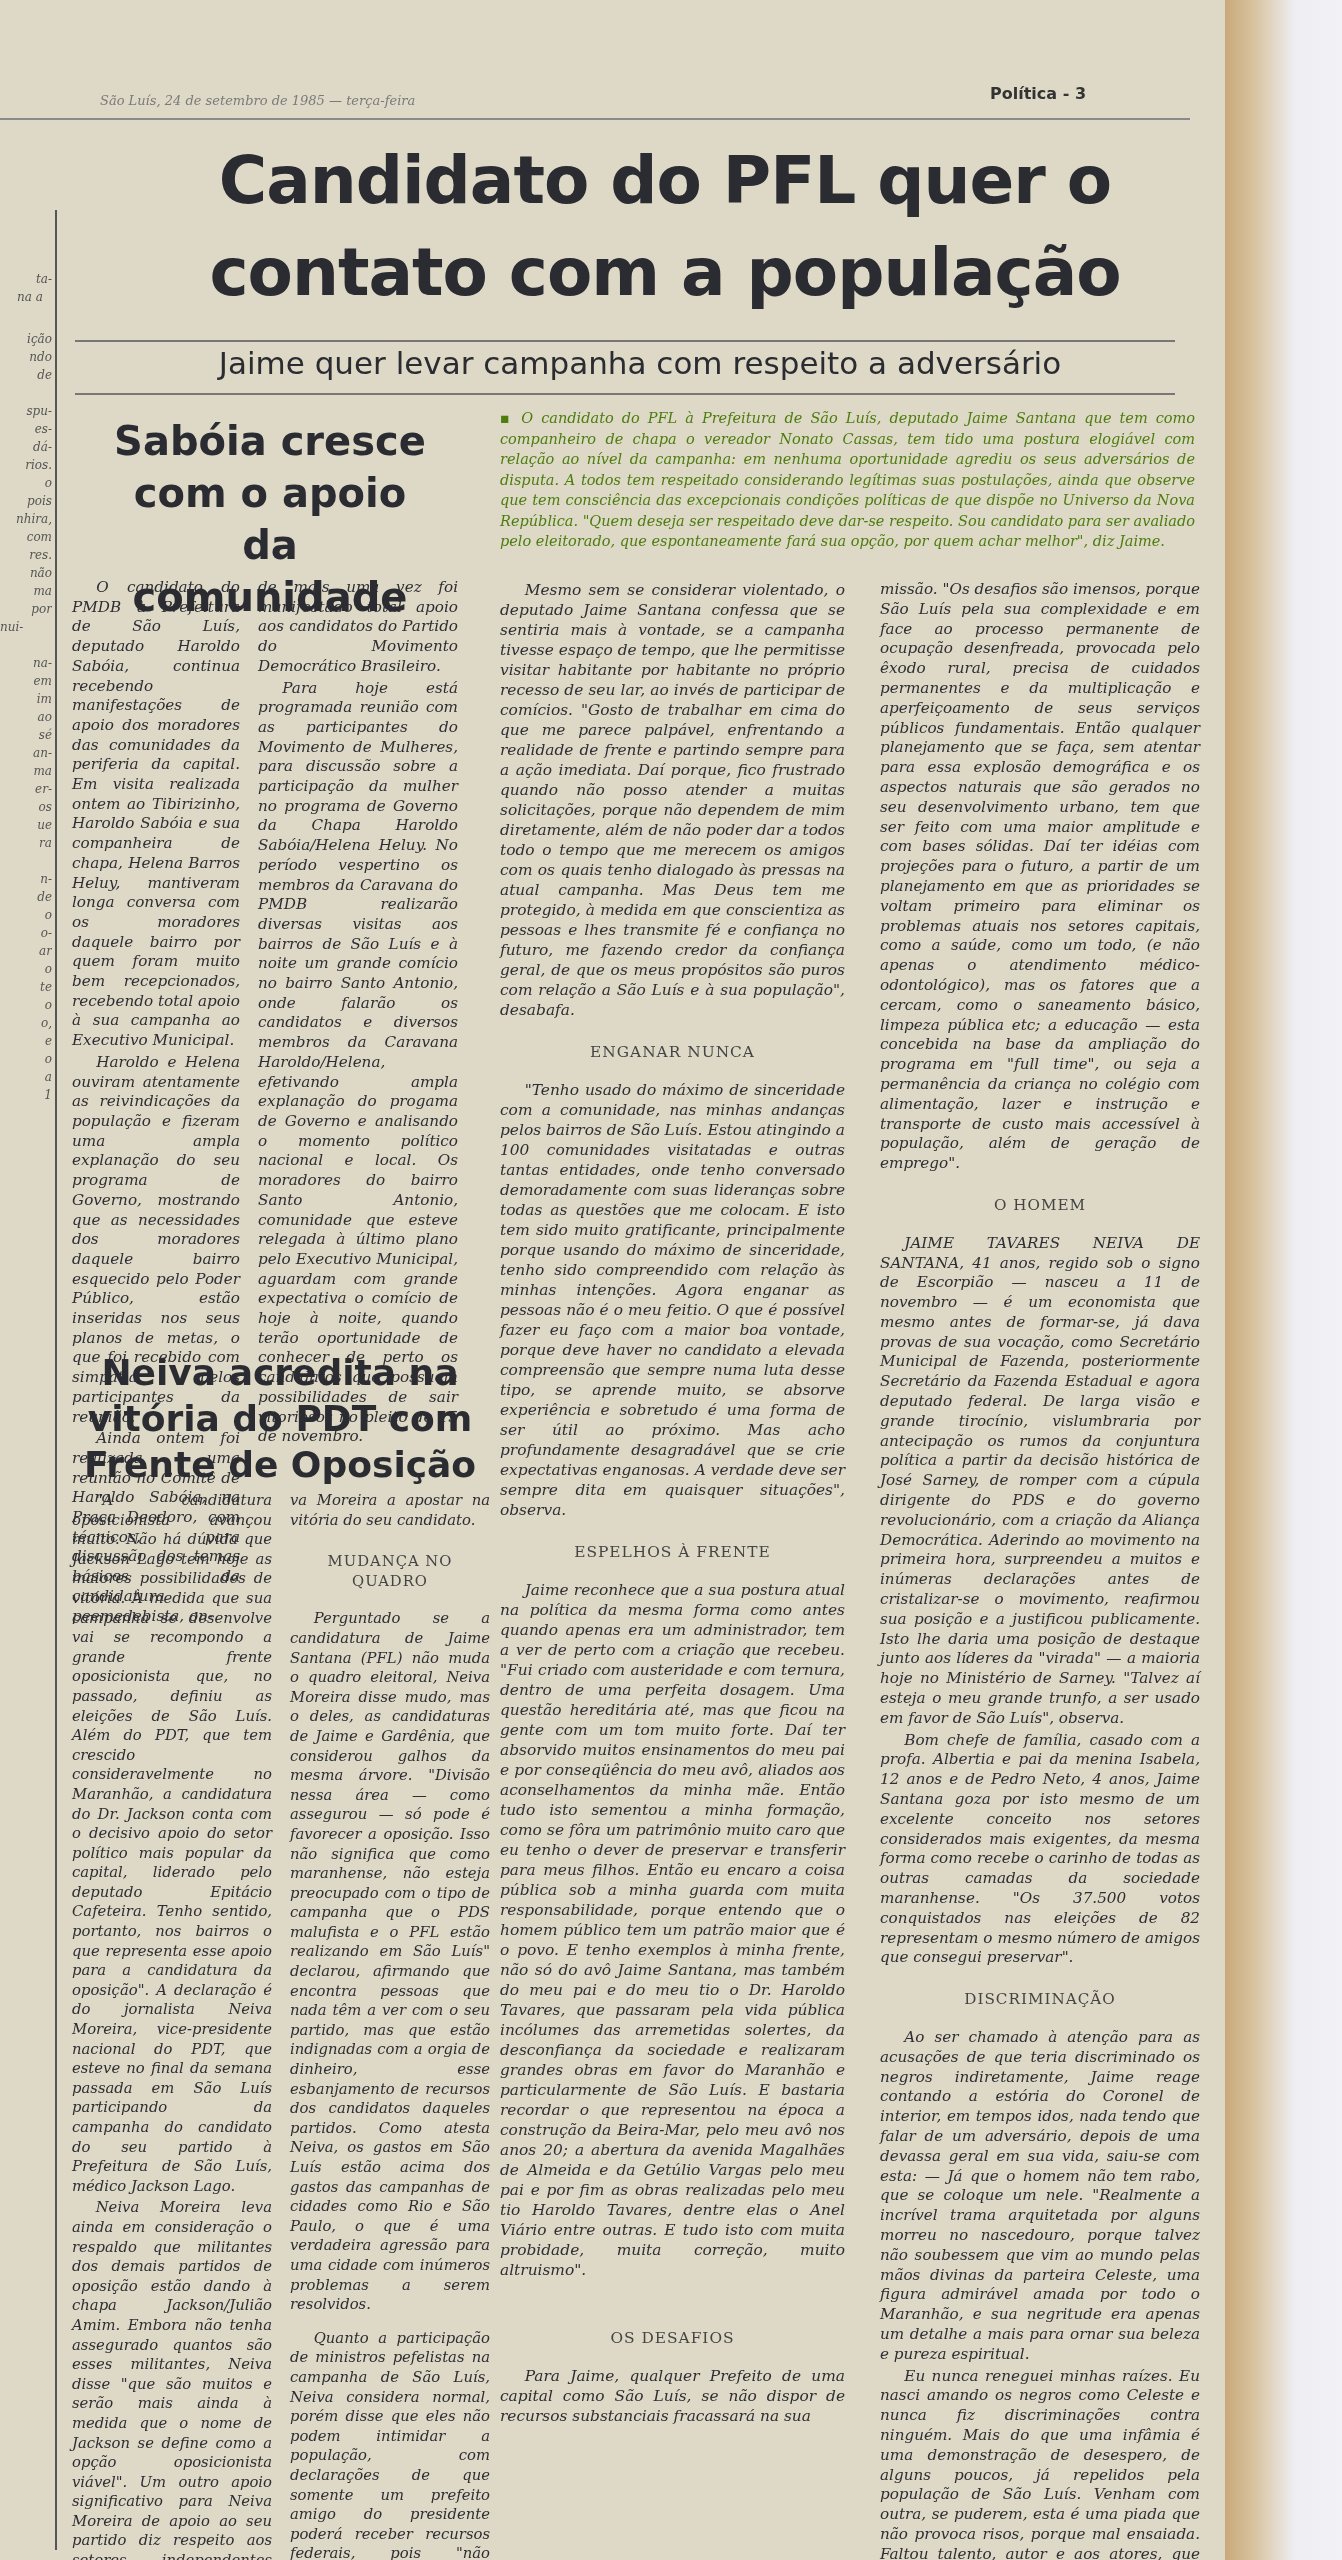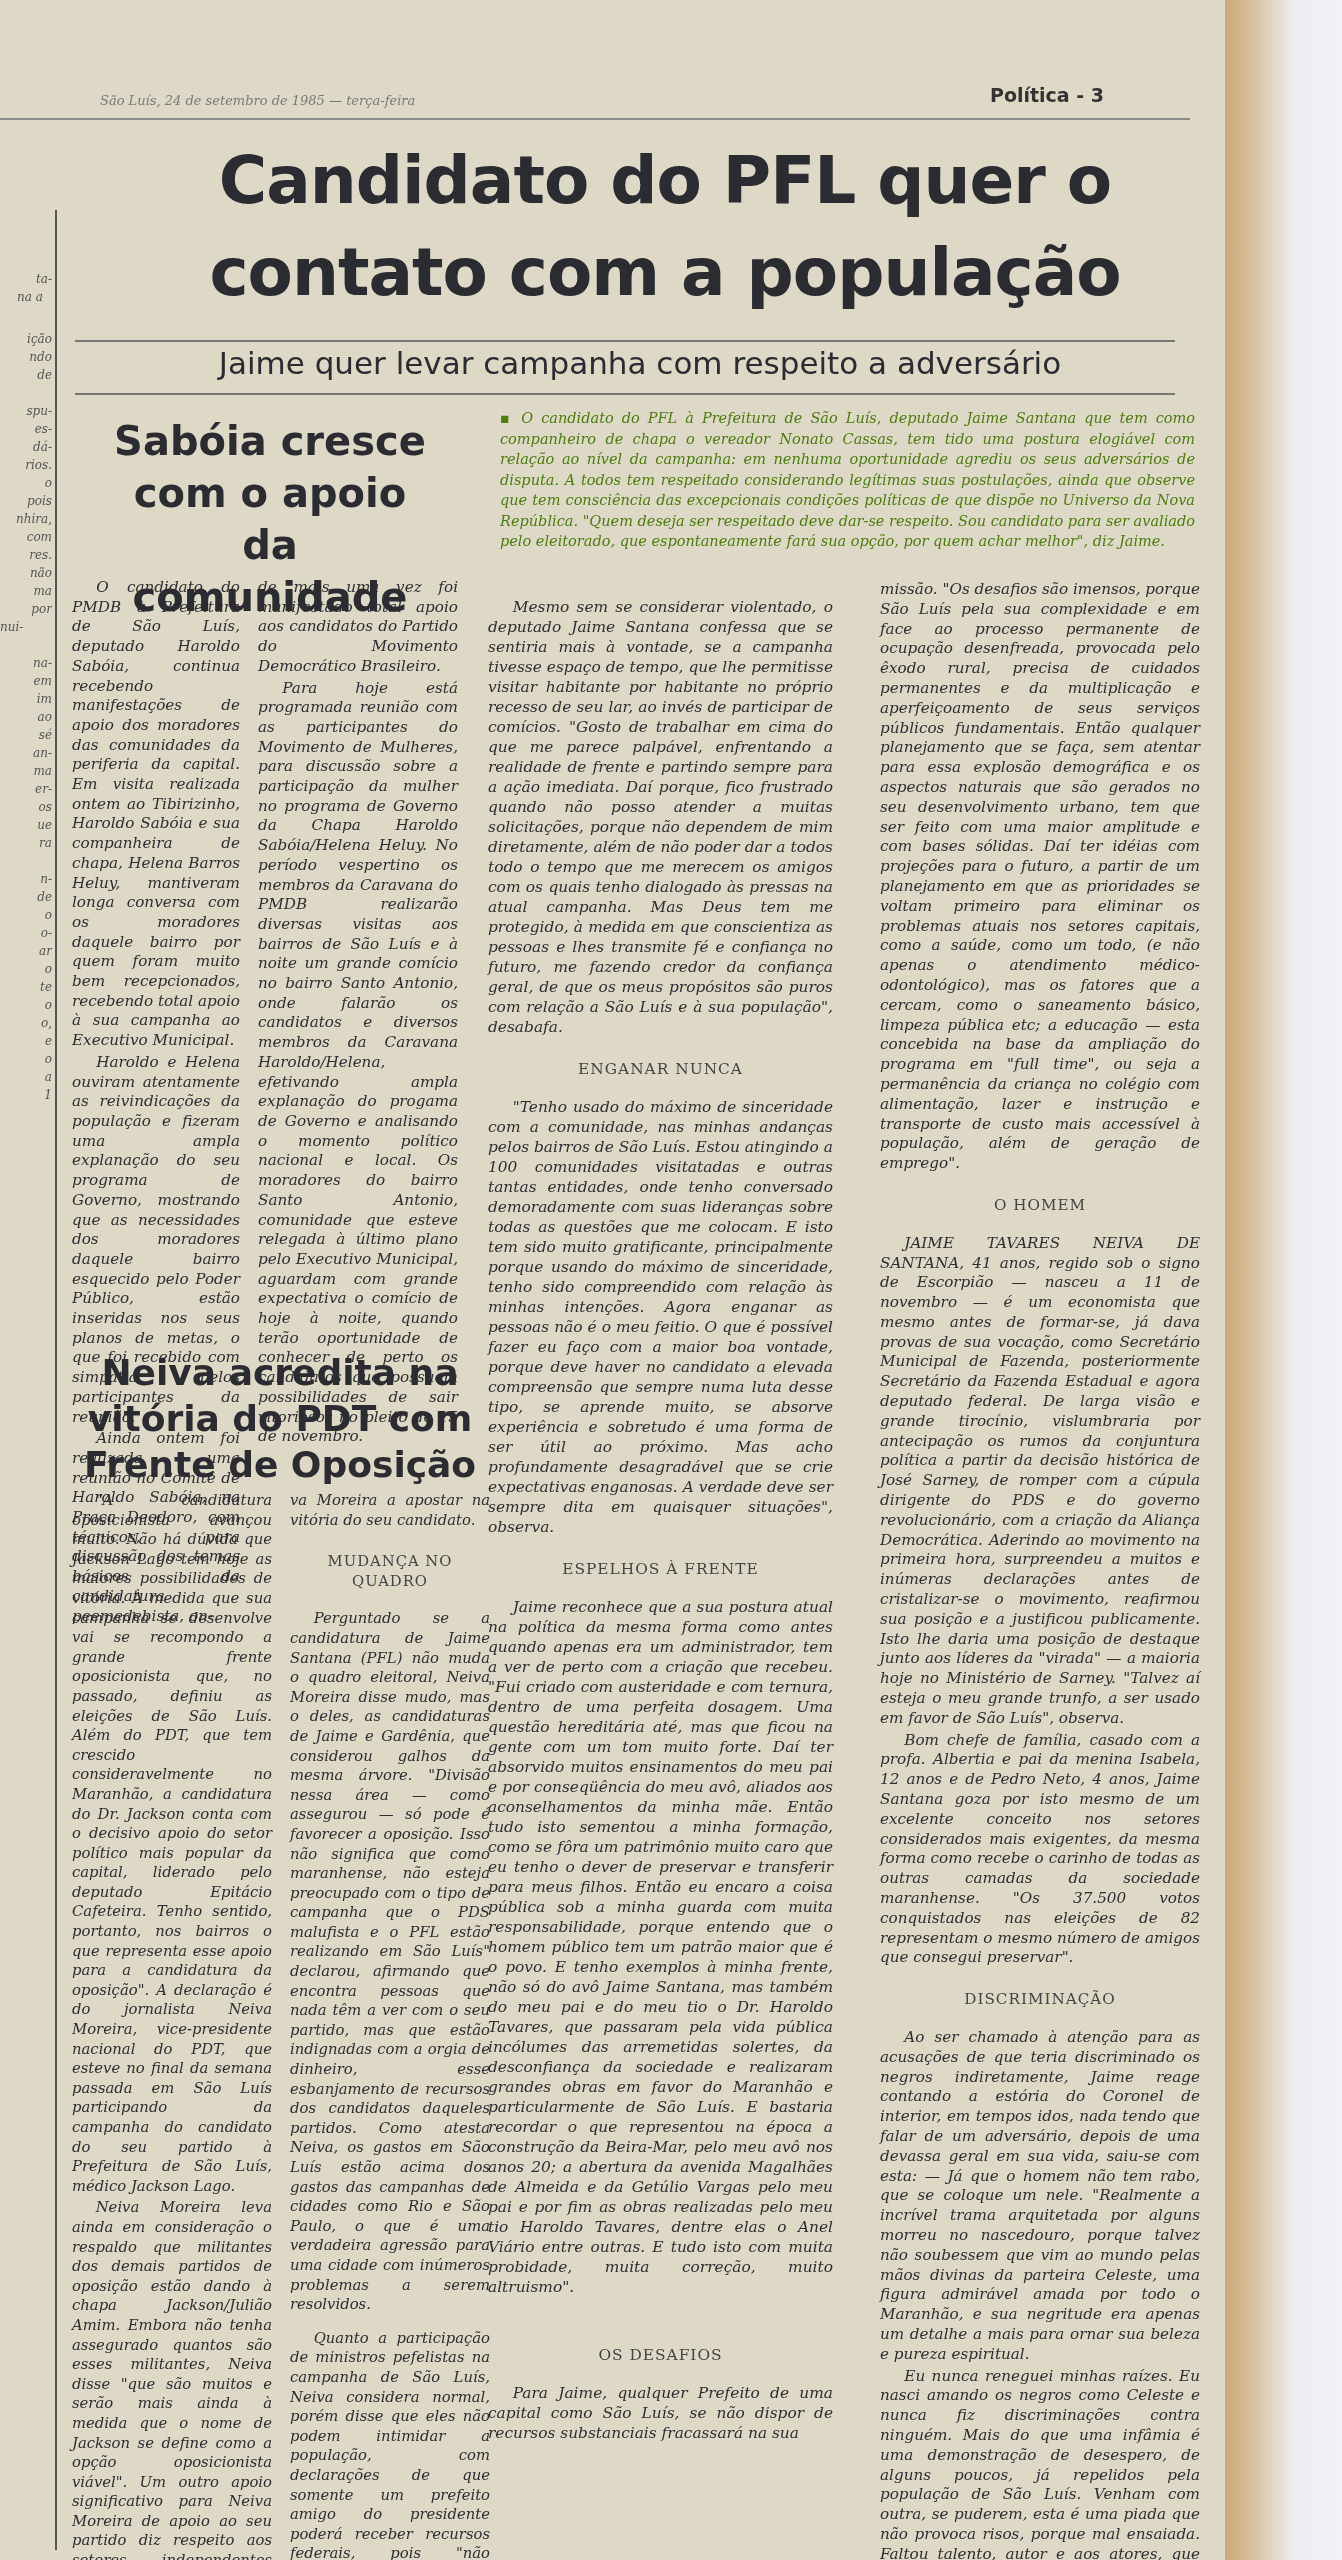--- a/index.html
+++ b/index.html
@@ -1,21 +1,21 @@
 <!DOCTYPE html>
 <html><head>
 <meta charset="utf-8">
 <style>
   html, body { margin:0; padding:0; }
   body { width:1342px; height:2560px; background:#e6e2d3; position:relative; overflow:hidden; font-family:"DejaVu Serif", serif; color:#2b2a2e; }
   .page { position:absolute; left:0; top:0; width:1225px; height:2560px; background:#ddd9c6; }
   .edge { position:absolute; left:1225px; top:0; width:117px; height:2560px; background:linear-gradient(90deg,#c9a97a 0%,#d8c3a0 25%,#eeeef2 60%,#f2f2f6 100%); }
   .topbar { position:absolute; left:0; top:0; width:1342px; height:60px; background:linear-gradient(180deg,#cdb894,#ddd9c6); }
   .header-date { position:absolute; left:100px; top:93px; font-size:13px; color:#7a7a7a; font-style:italic; }
-  .header-section { position:absolute; left:990px; top:84px; font-family:"DejaVu Sans", sans-serif; font-weight:bold; font-size:19px; color:#333; }
+  .header-section { position:absolute; left:990px; top:84px; font-family:"DejaVu Sans", sans-serif; font-weight:bold; font-size:16px; color:#333; }
   .header-rule { position:absolute; left:0; top:118px; width:1190px; height:2px; background:#8a8a8a; }
   .gutter-col { position:absolute; left:0; top:270px; width:52px; font-size:12px; font-style:italic; line-height:18px; color:#555; overflow:hidden; }
   .gutter-line { position:absolute; left:55px; top:210px; width:2px; height:2340px; background:#555; }
   .main-title { position:absolute; left:140px; top:135px; width:1050px; text-align:center; font-family:"DejaVu Sans", sans-serif; font-size:66px; line-height:92px; color:#2b2b32; letter-spacing:-1px; }
   .sub-rule { position:absolute; left:75px; top:340px; width:1100px; height:2px; background:#777; }
   .subtitle { position:absolute; left:140px; top:345px; width:1000px; text-align:center; font-family:"DejaVu Sans", sans-serif; font-size:31px; color:#2b2b32; }
   .sub-rule2 { position:absolute; left:75px; top:393px; width:1100px; height:2px; background:#777; }
   .h2 { position:absolute; font-family:"DejaVu Sans", sans-serif; color:#2b2b32; text-align:center; }
   .sab-head { left:100px; top:415px; width:340px; font-size:40px; line-height:52px; }
   .neiva-head { left:80px; top:1350px; width:400px; font-size:36px; line-height:46px; }
@@ -111,21 +111,21 @@
   <p style="text-indent:0">va Moreira a apostar na vitória do seu candidato.</p>
   <p class="sec">MUDANÇA NO QUADRO</p>
   <p>Perguntado se a candidatura de Jaime Santana (PFL) não muda o quadro eleitoral, Neiva Moreira disse mudo, mas o deles, as candidaturas de Jaime e Gardênia, que considerou galhos da mesma árvore. "Divisão nessa área — como assegurou — só pode é favorecer a oposição. Isso não significa que como maranhense, não esteja preocupado com o tipo de campanha que o PDS malufista e o PFL estão realizando em São Luís" declarou, afirmando que encontra pessoas que nada têm a ver com o seu partido, mas que estão indignadas com a orgia de dinheiro, esse esbanjamento de recursos dos candidatos daqueles partidos. Como atesta Neiva, os gastos em São Luís estão acima dos gastos das campanhas de cidades como Rio e São Paulo, o que é uma verdadeira agressão para uma cidade com inúmeros problemas a serem resolvidos.</p>
   <p style="margin-top:14px">Quanto a participação de ministros pefelistas na campanha de São Luís, Neiva considera normal, porém disse que eles não podem intimidar a população, com declarações de que somente um prefeito amigo do presidente poderá receber recursos federais, pois "não acredito que o Presidente José Sarney vá deixar de enviar recursos para obras públicas em São Luís porque o prefeito é o Dr. Jackson Lago. Isso seria o procedimento de um soba e não de um Presidente".</p>
 </div>
 
 <div class="lead">
   <span class="bullet">▪ </span><span>O candidato do PFL à Prefeitura de São Luís, deputado Jaime Santana que tem como companheiro de chapa o vereador Nonato Cassas, tem tido uma postura elogiável com relação ao nível da campanha: em nenhuma oportunidade agrediu os seus adversários de disputa. A todos tem respeitado considerando legítimas suas postulações, ainda que observe que tem consciência das excepcionais condições políticas de que dispõe no Universo da Nova República. "Quem deseja ser respeitado deve dar-se respeito. Sou candidato para ser avaliado pelo eleitorado, que espontaneamente fará sua opção, por quem achar melhor", diz Jaime.</span>
 </div>
 
-<div class="col" style="left:488px; top:580px; width:345px; font-size:15.4px; line-height:20px;margin-top:17px;">
+<div class="col" style="left:500px; top:580px; width:345px; font-size:15.4px; line-height:20px;">
   <p>Mesmo sem se considerar violentado, o deputado Jaime Santana confessa que se sentiria mais à vontade, se a campanha tivesse espaço de tempo, que lhe permitisse visitar habitante por habitante no próprio recesso de seu lar, ao invés de participar de comícios. "Gosto de trabalhar em cima do que me parece palpável, enfrentando a realidade de frente e partindo sempre para a ação imediata. Daí porque, fico frustrado quando não posso atender a muitas solicitações, porque não dependem de mim diretamente, além de não poder dar a todos todo o tempo que me merecem os amigos com os quais tenho dialogado às pressas na atual campanha. Mas Deus tem me protegido, à medida em que conscientiza as pessoas e lhes transmite fé e confiança no futuro, me fazendo credor da confiança geral, de que os meus propósitos são puros com relação a São Luís e à sua população", desabafa.</p>
   <p class="sec">ENGANAR NUNCA</p>
   <p>"Tenho usado do máximo de sinceridade com a comunidade, nas minhas andanças pelos bairros de São Luís. Estou atingindo a 100 comunidades visitatadas e outras tantas entidades, onde tenho conversado demoradamente com suas lideranças sobre todas as questões que me colocam. E isto tem sido muito gratificante, principalmente porque usando do máximo de sinceridade, tenho sido compreendido com relação às minhas intenções. Agora enganar as pessoas não é o meu feitio. O que é possível fazer eu faço com a maior boa vontade, porque deve haver no candidato a elevada compreensão que sempre numa luta desse tipo, se aprende muito, se absorve experiência e sobretudo é uma forma de ser útil ao próximo. Mas acho profundamente desagradável que se crie expectativas enganosas. A verdade deve ser sempre dita em quaisquer situações", observa.</p>
   <p class="sec">ESPELHOS À FRENTE</p>
   <p>Jaime reconhece que a sua postura atual na política da mesma forma como antes quando apenas era um administrador, tem a ver de perto com a criação que recebeu. "Fui criado com austeridade e com ternura, dentro de uma perfeita dosagem. Uma questão hereditária até, mas que ficou na gente com um tom muito forte. Daí ter absorvido muitos ensinamentos do meu pai e por conseqüência do meu avô, aliados aos aconselhamentos da minha mãe. Então tudo isto sementou a minha formação, como se fôra um patrimônio muito caro que eu tenho o dever de preservar e transferir para meus filhos. Então eu encaro a coisa pública sob a minha guarda com muita responsabilidade, porque entendo que o homem público tem um patrão maior que é o povo. E tenho exemplos à minha frente, não só do avô Jaime Santana, mas também do meu pai e do meu tio o Dr. Haroldo Tavares, que passaram pela vida pública incólumes das arremetidas solertes, da desconfiança da sociedade e realizaram grandes obras em favor do Maranhão e particularmente de São Luís. E bastaria recordar o que representou na época a construção da Beira-Mar, pelo meu avô nos anos 20; a abertura da avenida Magalhães de Almeida e da Getúlio Vargas pelo meu pai e por fim as obras realizadas pelo meu tio Haroldo Tavares, dentre elas o Anel Viário entre outras. E tudo isto com muita probidade, muita correção, muito altruismo".</p>
   <p class="sec" style="margin-top:48px">OS DESAFIOS</p>
   <p>Para Jaime, qualquer Prefeito de uma capital como São Luís, se não dispor de recursos substanciais fracassará na sua</p>
 </div>
 
 <div class="col" style="left:880px; top:580px; width:320px; font-size:15.2px; line-height:19.8px;">

